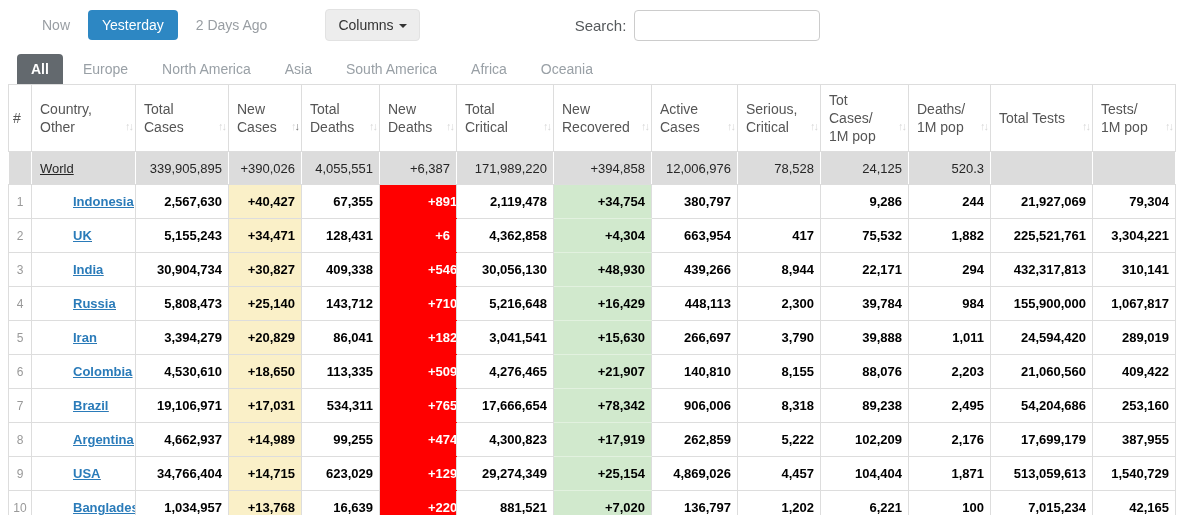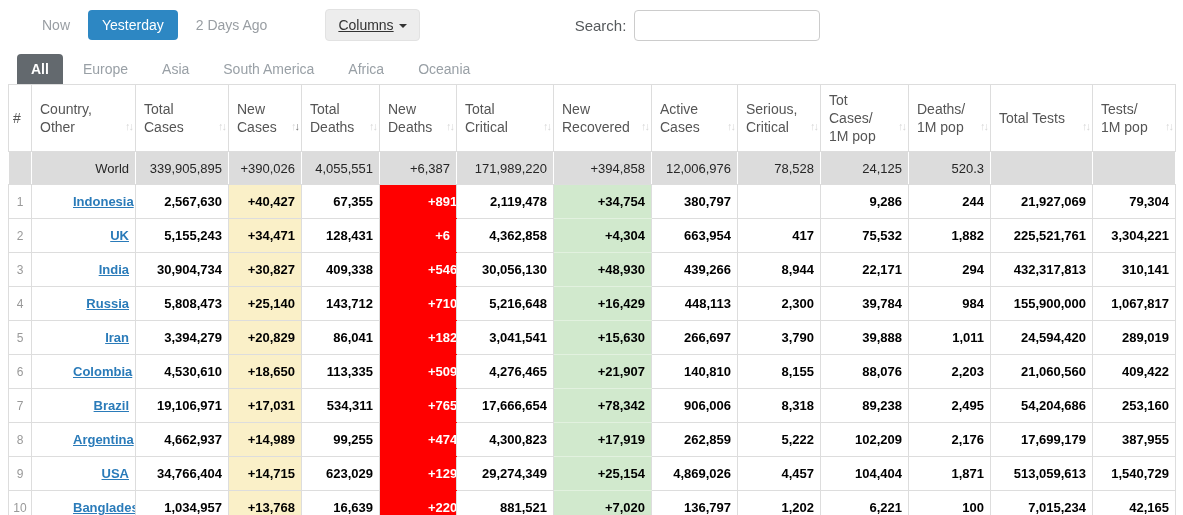--- a/index.html
+++ b/index.html
@@ -7,21 +7,21 @@
   .page { width: 1183px; height: 515px; overflow: hidden; background: #fff; position: relative; }
 
   
   .toolbar { display: flex; align-items: center; padding: 9px 3px 9px 8px; margin-left: 20px; }
   .view-btn { font-size: 14px; border: none; background: transparent; color: #999ea3;
               padding: 7px 14px; margin-right: 4px; cursor: pointer; border-radius: 4px;
               font-family: "Liberation Sans", sans-serif; }
   .view-btn.active { background: #2d87c3; color: #fff; }
   .columns-btn { margin-left: 40px; font-size: 14px; color: #333; background: #ededed;
                  border: 1px solid #e2e2e2; border-radius: 4px; padding: 7px 12px; cursor: pointer;
-                 font-family: "Liberation Sans", sans-serif; text-decoration: underline; }
+                 font-family: "Liberation Sans", sans-serif; }
   .columns-btn .caret { display: inline-block; margin-left: 5px; vertical-align: middle;
                         width: 0; height: 0; border-left: 4px solid transparent;
                         border-right: 4px solid transparent; border-top: 4px solid #333; }
   .search-group { margin-left: 155px; display: flex; align-items: center; }
   .search-label { font-size: 15px; color: #55595c; margin-right: 8px; }
   .search-input { width: 186px; height: 31px; border: 1px solid #ccc; border-radius: 4px;
                   padding: 4px 8px; font-size: 14px; font-family: "Liberation Sans", sans-serif; }
 
   
   .tabs { display: flex; align-items: center; margin: 4px 8px 0 8px; padding-left: 9px; }
@@ -37,21 +37,21 @@
        padding: 6px 16px 6px 8px; height: 52px; position: relative; line-height: 18px;
        cursor: pointer; background: #fff; }
   th.col-num { padding: 6px 4px; }
   .sort-icon { position: absolute; right: 3px; bottom: 16px; font-size: 11px;
                letter-spacing: -2px; color: #d8d8d8; }
   .sort-icon .down.sorted { color: #777; }
 
   td { font-size: 13px; font-weight: 700; color: #000; text-align: right;
        padding: 6px 6px; white-space: nowrap; height: 34px; }
   td.col-num { color: #999; font-weight: 400; font-size: 12px; text-align: center; padding: 6px 2px; }
-  td.col-country { text-align: right; padding-left: 8px; }
+  td.col-country { text-align: left; padding-left: 8px; text-decoration: underline; }
   td.col-country a { color: #2a7bb9; font-weight: 700; text-decoration: underline; cursor: pointer; margin-left: 33px; }
 
   tr.data-row td.col-new_cases { background: #faf0c8; text-align: right; }
   tr.data-row td.col-new_deaths { background: #ff0000; color: #fff;
         border-top-color: #ff0000; border-bottom-color: #ff0000; padding-left: 48px; }
   tr.data-row td.col-new_recovered { background: #d1e9cd; border-top-color: #e2f1df;
         border-bottom-color: #e2f1df; }
 
   tr.world-row td { background: #dcdcdc; font-weight: 400; color: #262626; border-color: #fff;
         border-top: 1px solid #ddd; border-bottom: 1px solid #ddd; height: 33px; }
@@ -68,20 +68,21 @@
     </button>
     <div class="search-group">
       <span class="search-label">Search:</span>
       <input class="search-input" type="text" placeholder="" style="">
     </div>
   </div>
 
   <div class="tabs" id="tabs">
       <button class="tab active">All</button>
       <button class="tab">Europe</button>
+      <button class="tab">North America</button>
       <button class="tab">Asia</button>
       <button class="tab">South America</button>
       <button class="tab">Africa</button>
       <button class="tab">Oceania</button>
     </div>
 
   <table>
     <colgroup id="cols">
         <col style="width: 23px;">
         <col style="width: 104px;">

